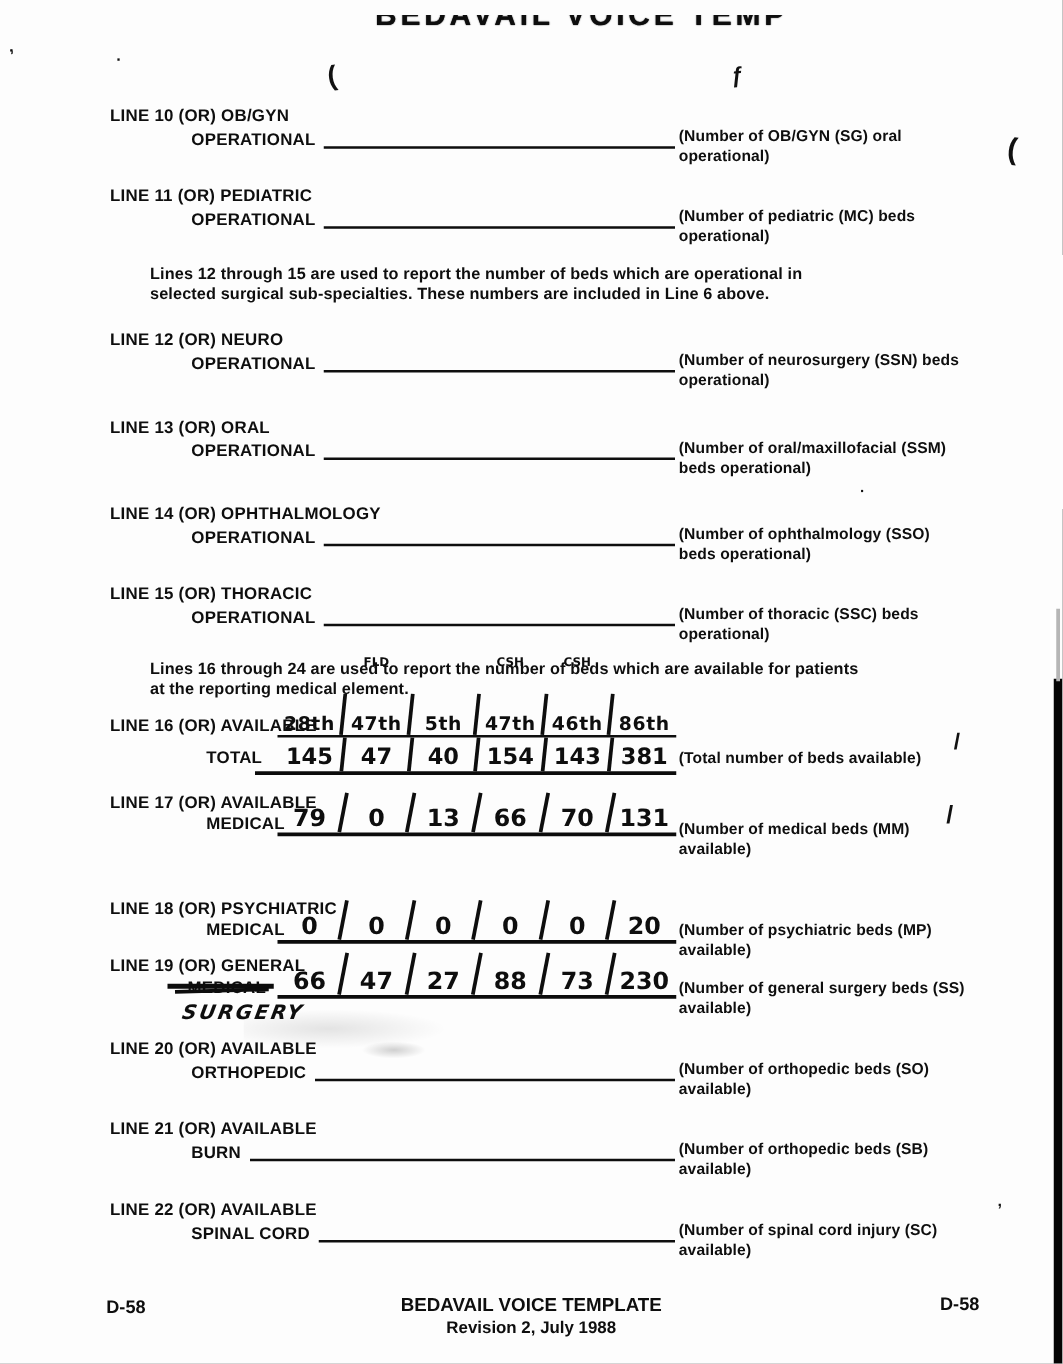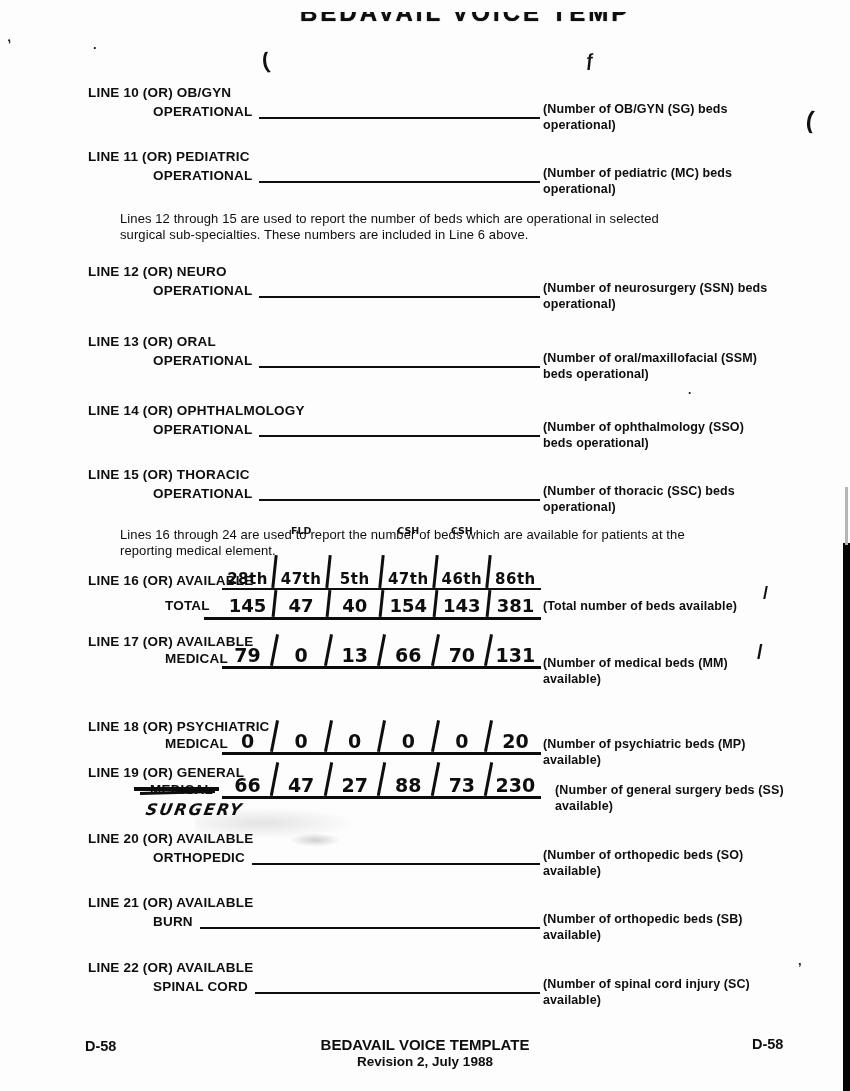--- a/index.html
+++ b/index.html
@@ -14,21 +14,21 @@
   
   .fl{position:absolute;left:88px;width:705px;height:56px;}
   .t{font-weight:bold;font-size:13.5px;white-space:nowrap;letter-spacing:.2px;}
   .fl .t{position:absolute;left:0;top:0;}
   .r2{position:absolute;left:65px;top:16px;display:flex;align-items:flex-end;width:387px;}
   .sub{font-weight:bold;font-size:13.5px;white-space:nowrap;padding-right:7px;letter-spacing:.2px;}
   .bl{flex:1;border-bottom:2.5px solid #0e0e0e;height:16px;}
   .desc{position:absolute;left:455px;top:16px;width:232px;font-weight:bold;
         font-size:12.5px;line-height:16px;letter-spacing:.1px;}
 
-  .note{position:absolute;left:120px;width:574px;font-weight:normal;font-size:13px;
+  .note{position:absolute;left:120px;width:574px;font-weight:bold;font-size:13px;
         line-height:16px;letter-spacing:.1px;}
 
   
   .hw{font-family:"DejaVu Sans",sans-serif;font-weight:bold;}
   .grid{position:absolute;left:134px;top:0;width:319px;}
   .hrow{display:flex;align-items:flex-end;border-bottom:2.5px solid #0e0e0e;height:33px;}
   .hcell{flex:1;text-align:center;}
   .hpre{display:block;font-size:9.5px;line-height:9px;min-height:9px;}
   .hunit{display:block;font-size:15px;line-height:17px;letter-spacing:.5px;margin-top:36px;}
   .vrow{display:flex;align-items:flex-end;border-bottom:3px solid #0c0c0c;height:27px;
@@ -88,21 +88,21 @@
   <div class="edge-faint"></div>
   <div class="smudge"></div>
   <div class="smudge2"></div>
 
   <div class="fl" style="top:85px;">
     <div class="t">LINE 10 (OR) OB/GYN</div>
     <div class="r2">
       <span class="sub">OPERATIONAL</span>
       <span class="bl"></span>
     </div>
-    <div class="desc">(Number of OB/GYN (SG) beds operational)</div>
+    <div class="desc">(Number of OB/GYN (SG) oral operational)</div>
   </div>
 
   <div class="fl" style="top:149px;text-decoration:underline;">
     <div class="t">LINE 11 (OR) PEDIATRIC</div>
     <div class="r2">
       <span class="sub">OPERATIONAL</span>
       <span class="bl"></span>
     </div>
     <div class="desc">(Number of pediatric (MC) beds operational)</div>
   </div>
@@ -251,21 +251,21 @@
       <span class="vcell">47</span>
       <i class="vsep slant"></i>
       <span class="vcell">27</span>
       <i class="vsep slant"></i>
       <span class="vcell">88</span>
       <i class="vsep slant"></i>
       <span class="vcell">73</span>
       <i class="vsep slant"></i>
       <span class="vcell">230</span>
     </div>
-    <div class="desc" style="top:17px;margin-left:12px;">(Number of general surgery beds (SS) available)</div>
+    <div class="desc" style="top:17px;">(Number of general surgery beds (SS) available)</div>
   </div>
 
   <div class="fl" style="top:831px;">
     <div class="t">LINE 20 (OR) AVAILABLE</div>
     <div class="r2">
       <span class="sub">ORTHOPEDIC</span>
       <span class="bl"></span>
     </div>
     <div class="desc">(Number of orthopedic beds (SO) available)</div>
   </div>

